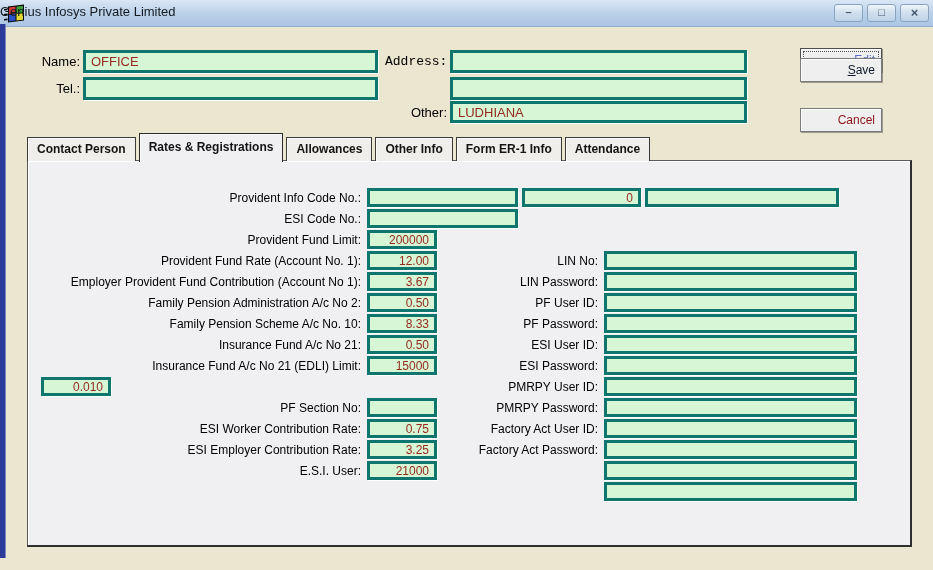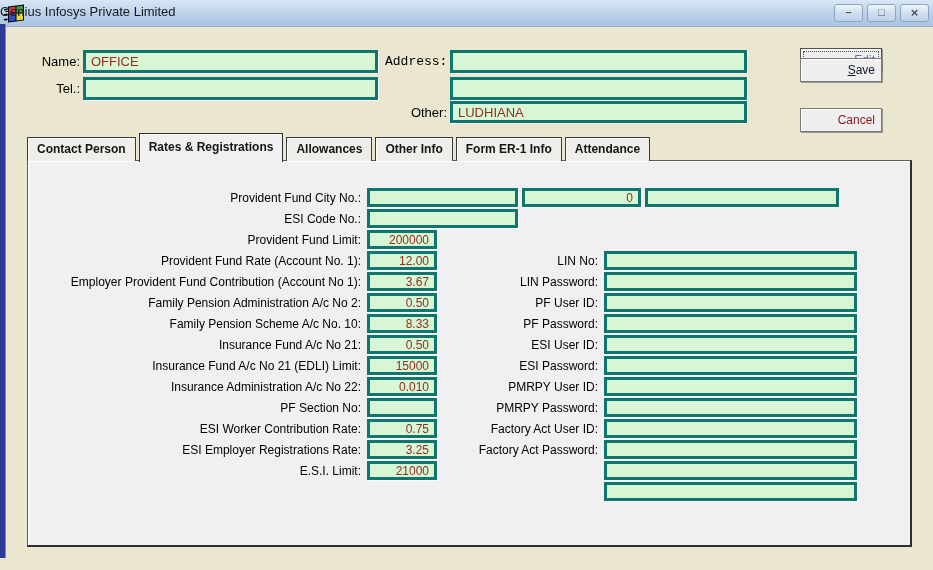--- a/index.html
+++ b/index.html
@@ -158,21 +158,21 @@
     <div class="tab">Allowances</div>
     <div class="tab">Other Info</div>
     <div class="tab">Form ER-1 Info</div>
     <div class="tab">Attendance</div>
   </div>
 
   <div class="panel">
 
     <div class="rows-left">
       <div class="frow">
-        <span class="lbl">Provident Fund City No.:</span>
+        <span class="lbl">Provident Info Code No.:</span>
         <input class="field f f-lg" value="" style="">
         <input class="field f f-md num" value="0" style="">
         <input class="field f f-w" value="" style="">
       </div>
       <div class="frow">
         <span class="lbl">ESI Code No.:</span>
         <input class="field f f-lg" value="" style="">
       </div>
       <div class="frow">
         <span class="lbl">Provident Fund Limit:</span>
@@ -196,37 +196,36 @@
       </div>
       <div class="frow">
         <span class="lbl">Insurance Fund A/c No 21:</span>
         <input class="field f f-sm num" value="0.50" style="">
       </div>
       <div class="frow">
         <span class="lbl">Insurance Fund A/c No 21 (EDLI) Limit:</span>
         <input class="field f f-sm num" value="15000" style="">
       </div>
       <div class="frow">
-        <span class="lbl">Insurance Administration A/c No 22:</span>
         <input class="field f f-sm num" value="0.010" style="">
       </div>
       <div class="frow">
         <span class="lbl">PF Section No:</span>
         <input class="field f f-sm num" value="" style="">
       </div>
       <div class="frow">
         <span class="lbl">ESI Worker Contribution Rate:</span>
         <input class="field f f-sm num" value="0.75" style="">
       </div>
       <div class="frow">
-        <span class="lbl">ESI Employer Registrations Rate:</span>
+        <span class="lbl">ESI Employer Contribution Rate:</span>
         <input class="field f f-sm num" value="3.25" style="">
       </div>
       <div class="frow">
-        <span class="lbl">E.S.I. Limit:</span>
+        <span class="lbl">E.S.I. User:</span>
         <input class="field f f-sm num" value="21000" style="">
       </div>
     </div>
 
     <div class="rows-right">
       <div class="frow">
         <span class="lbl">LIN No:</span>
         <input class="field f f-r" value="" style="">
       </div>
       <div class="frow">

